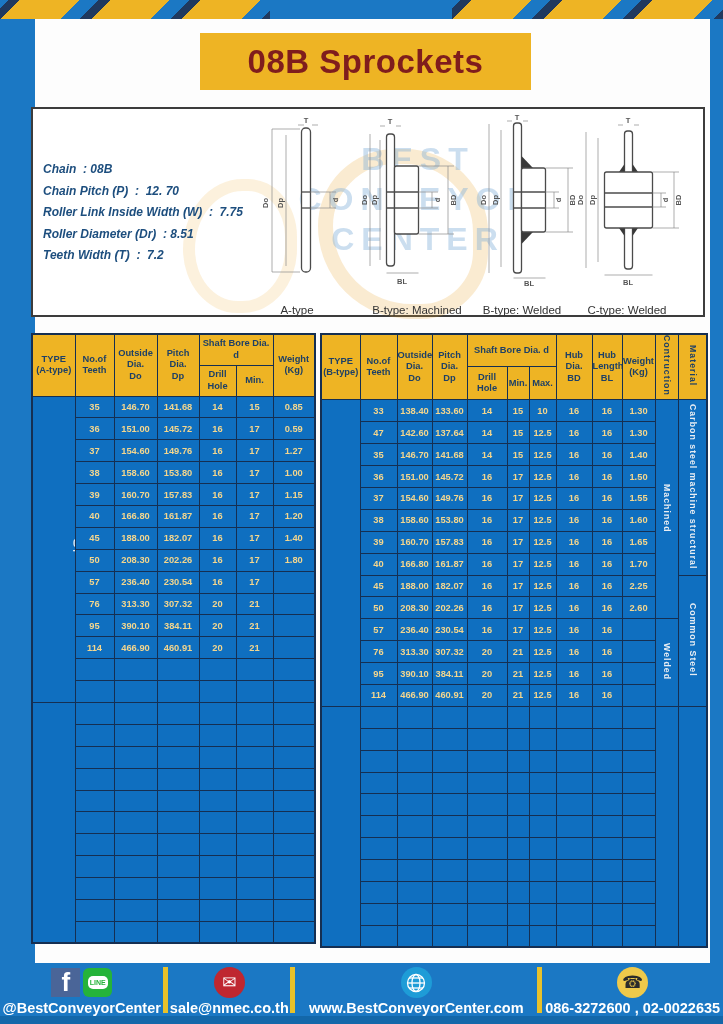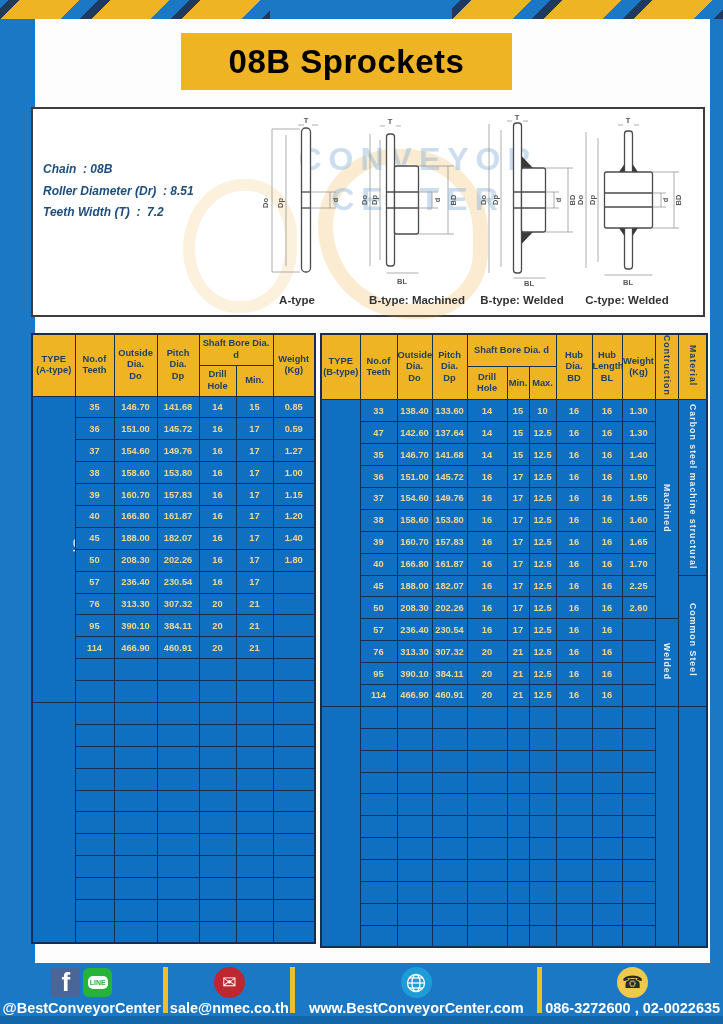--- a/index.html
+++ b/index.html
@@ -5,32 +5,32 @@
   html,body{margin:0;padding:0;}
   body{width:723px;height:1024px;position:relative;background:#1b78c4;font-family:"Liberation Sans",sans-serif;overflow:hidden;}
 
   
   .stripes{position:absolute;top:0;height:19px;}
   #stripes-left{left:0;width:270px;background:repeating-linear-gradient(135deg,rgba(0,0,0,0) 0 6px,#20395e 6px 14px,#eeb424 14px 56px,rgba(0,0,0,0) 56px 64px);}
   #stripes-right{left:452px;width:271px;background:repeating-linear-gradient(135deg,rgba(0,0,0,0) 0 6px,#20395e 6px 14px,#eeb424 14px 56px,rgba(0,0,0,0) 56px 64px);}
 
   .panel{position:absolute;left:35px;top:19px;width:675px;height:944px;background:#fdfdfd;}
 
-  .banner{position:absolute;left:181px;top:33px;width:331px;height:57px;background:#eeb424;display:flex;align-items:center;justify-content:center;font-size:33px;font-weight:bold;color:#000000;letter-spacing:.5px;}
+  .banner{position:absolute;left:200px;top:33px;width:331px;height:57px;background:#eeb424;display:flex;align-items:center;justify-content:center;font-size:33px;font-weight:bold;color:#7f1d1d;letter-spacing:.5px;}
 
   
   .dbox{position:absolute;left:31px;top:107px;width:674px;height:210px;background:#fff;border:2px solid #3c3c3c;box-sizing:border-box;}
   .wmark{position:absolute;left:165px;top:30px;width:440px;text-align:center;font-weight:bold;font-size:32px;line-height:40px;letter-spacing:7px;color:rgba(125,172,214,.40);z-index:1;}
   .blob1{position:absolute;left:285px;top:40px;width:140px;height:140px;border:15px solid rgba(234,166,46,.22);border-radius:48% 52% 42% 58%;z-index:0;}
   .blob2{position:absolute;left:150px;top:70px;width:90px;height:110px;border:12px solid rgba(234,166,46,.16);border-radius:55% 45% 50% 50%;z-index:0;}
   .specs{position:absolute;left:10px;top:50px;z-index:2;}
   .specs div{font-size:12px;font-weight:bold;color:#1d4e7e;line-height:21.5px;white-space:pre;font-style:italic;}
   .diag{position:absolute;top:6px;width:110px;z-index:2;}
   .diag svg{display:block;}
-  .dlabel{text-align:center;font-size:11.5px;font-weight:bold;color:#333;margin-top:7px;}
+  .dlabel{text-align:center;font-size:11.5px;font-weight:normal;color:#333;margin-top:17px;}
   .pl{fill:#fff;stroke:#4b4b4b;stroke-width:1.3;}
   .dim{stroke:#8a8a8a;stroke-width:.7;fill:none;}
   .dimt{font-size:7.5px;fill:#555;font-weight:bold;}
   .weld{fill:#3a3a3a;}
 
   
   table.spec{border-collapse:collapse;position:absolute;table-layout:fixed;background:#0f6fc0;border:2px solid #152f52;}
   .spec th,.spec td{border:1.5px solid #152f52;font-weight:bold;text-align:center;vertical-align:middle;padding:0;overflow:hidden;}
   .spec thead th{background:#eeb424;color:#1e4066;font-size:9.3px;white-space:pre-line;line-height:1.25;}
   .spec thead tr{height:31px;}
@@ -62,25 +62,28 @@
 <div class="stripes" id="stripes-left"></div>
 <div class="stripes" id="stripes-right"></div>
 <div class="panel"></div>
 
 <div class="banner">08B Sprockets</div>
 
 <div class="dbox">
   <div class="blob1"></div>
   <div class="blob2"></div>
   <div class="wmark">
+    <div>BEST</div>
     <div>CONVEYOR</div>
     <div>CENTER</div>
   </div>
   <div class="specs">
     <div>Chain  : 08B</div>
+    <div>Chain Pitch (P)  :  12. 70</div>
+    <div>Roller Link Inside Width (W)  :  7.75</div>
     <div>Roller Diameter (Dr)  : 8.51</div>
     <div>Teeth Width (T)  :  7.2</div>
   </div>
 
   <div class="diag" style="left:209px;">
     <svg width="110" height="172" viewBox="0 0 110 172">
       <line class="dim" x1="56" y1="10" x2="62" y2="10"></line>
         <line class="dim" x1="70" y1="10" x2="76" y2="10"></line>
       <text class="dimt" x="64" y="8" text-anchor="middle">T</text>
       <line class="dim" x1="30" y1="14" x2="30" y2="157"></line>

